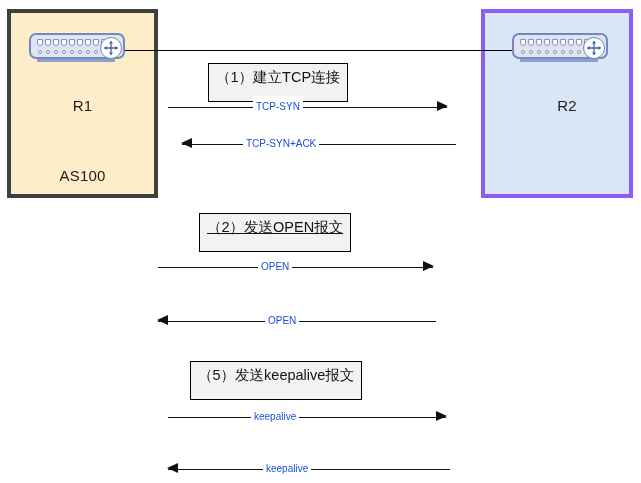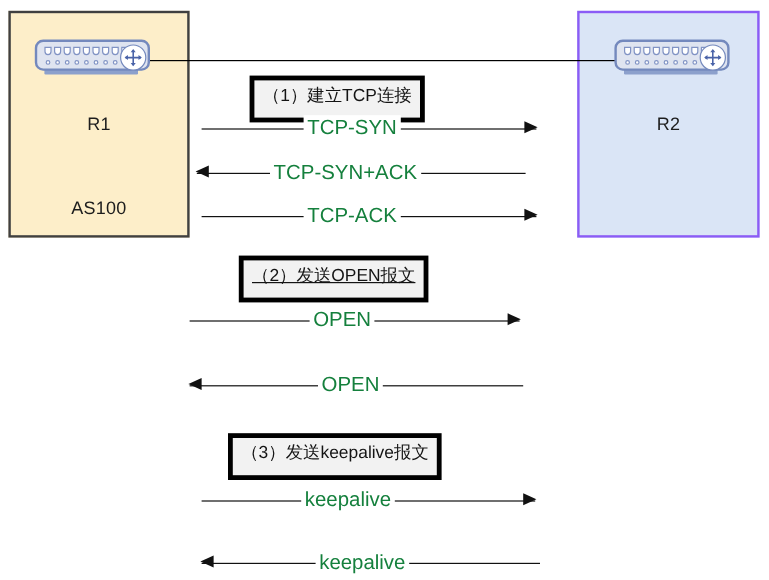--- a/index.html
+++ b/index.html
@@ -26,29 +26,30 @@
   .as-box {
     position: absolute;
     box-sizing: border-box;
   }
   .as-box.left {
     left: 7px;
     top: 9px;
     width: 151px;
     height: 189px;
     background: #fdeec9;
-    border: 2px solid #404040;
+    border: 4px solid #404040;
   }
   .as-box.right {
     left: 481px;
     top: 9px;
     width: 152px;
     height: 189px;
     background: #dae5f6;
-    border: 2px solid #8b5cf6;
+    border: 4px solid #8b5cf6;
+    padding-left: 10px;
   }
   .as-label {
     position: absolute;
     width: 100%;
     text-align: center;
     font-size: 15px;
     letter-spacing: 0.2px;
     color: #1d1d1d;
   }
   .as-label.name { top: 84px; }
@@ -159,21 +160,21 @@
     width: 388px;
     height: 0;
     border-top: 1px solid #000000;
   }
 
   
   .caption {
     position: absolute;
     box-sizing: border-box;
     background: #f2f2f2;
-    border: 4px solid #000000;
+    border: 1px solid #000000;
     font-size: 14.5px;
     line-height: 26px;
     height: 39px;
     padding: 0 7px;
     white-space: nowrap;
     color: #141414;
   }
 
   
   .msg {
@@ -187,23 +188,23 @@
     height: 0;
     width: 100%;
     border-top: 1.4px solid #111111;
   }
   .msg .text {
     position: absolute;
     top: 0;
     line-height: 22px;
     background: #ffffff;
     padding: 0 3px;
-    font-size: 17px;
+    font-size: 10px;
     white-space: nowrap;
-    color: #15803d;
+    color: #1d4ed8;
   }
   .msg .head {
     position: absolute;
     top: 5px;
     width: 0;
     height: 0;
     border-top: 5px solid transparent;
     border-bottom: 5px solid transparent;
   }
   .msg.rtl .head {
@@ -324,47 +325,42 @@
   </div>
 
   <div class="caption" style="left:208px; top:63px;">（1）建立TCP连接</div>
 
   <div class="msg ltr" style="left:168px; top:96px; width:279px;">
     <div class="line"></div>
     <div class="head"></div>
     <div class="text" style="left:85px;">TCP-SYN</div>
   </div>
 
-  <div class="msg rtl" style="left:164px; top:133px; width:274px;">
+  <div class="msg rtl" style="left:182px; top:133px; width:274px;">
     <div class="line"></div>
     <div class="head"></div>
     <div class="text" style="left:61px;">TCP-SYN+ACK</div>
   </div>
 
-  <div class="msg ltr" style="left:168px; top:169px; width:279px;">
-    <div class="line"></div>
-    <div class="head"></div>
-    <div class="text" style="left:85px;">TCP-ACK</div>
-  </div>
 
   <div class="caption" style="left:199px; top:213px;text-decoration:underline;">（2）发送OPEN报文</div>
 
   <div class="msg ltr" style="left:158px; top:256px; width:275px;">
     <div class="line"></div>
     <div class="head"></div>
     <div class="text" style="left:100px;">OPEN</div>
   </div>
 
   <div class="msg rtl" style="left:158px; top:310px; width:278px;">
     <div class="line"></div>
     <div class="head"></div>
     <div class="text" style="left:107px;">OPEN</div>
   </div>
 
-  <div class="caption" style="left:190px; top:361px;">（3）发送keepalive报文</div>
+  <div class="caption" style="left:190px; top:361px;">（5）发送keepalive报文</div>
 
   <div class="msg ltr" style="left:168px; top:406px; width:278px;">
     <div class="line"></div>
     <div class="head"></div>
     <div class="text" style="left:83px;">keepalive</div>
   </div>
 
   <div class="msg rtl" style="left:168px; top:458px; width:282px;">
     <div class="line"></div>
     <div class="head"></div>

